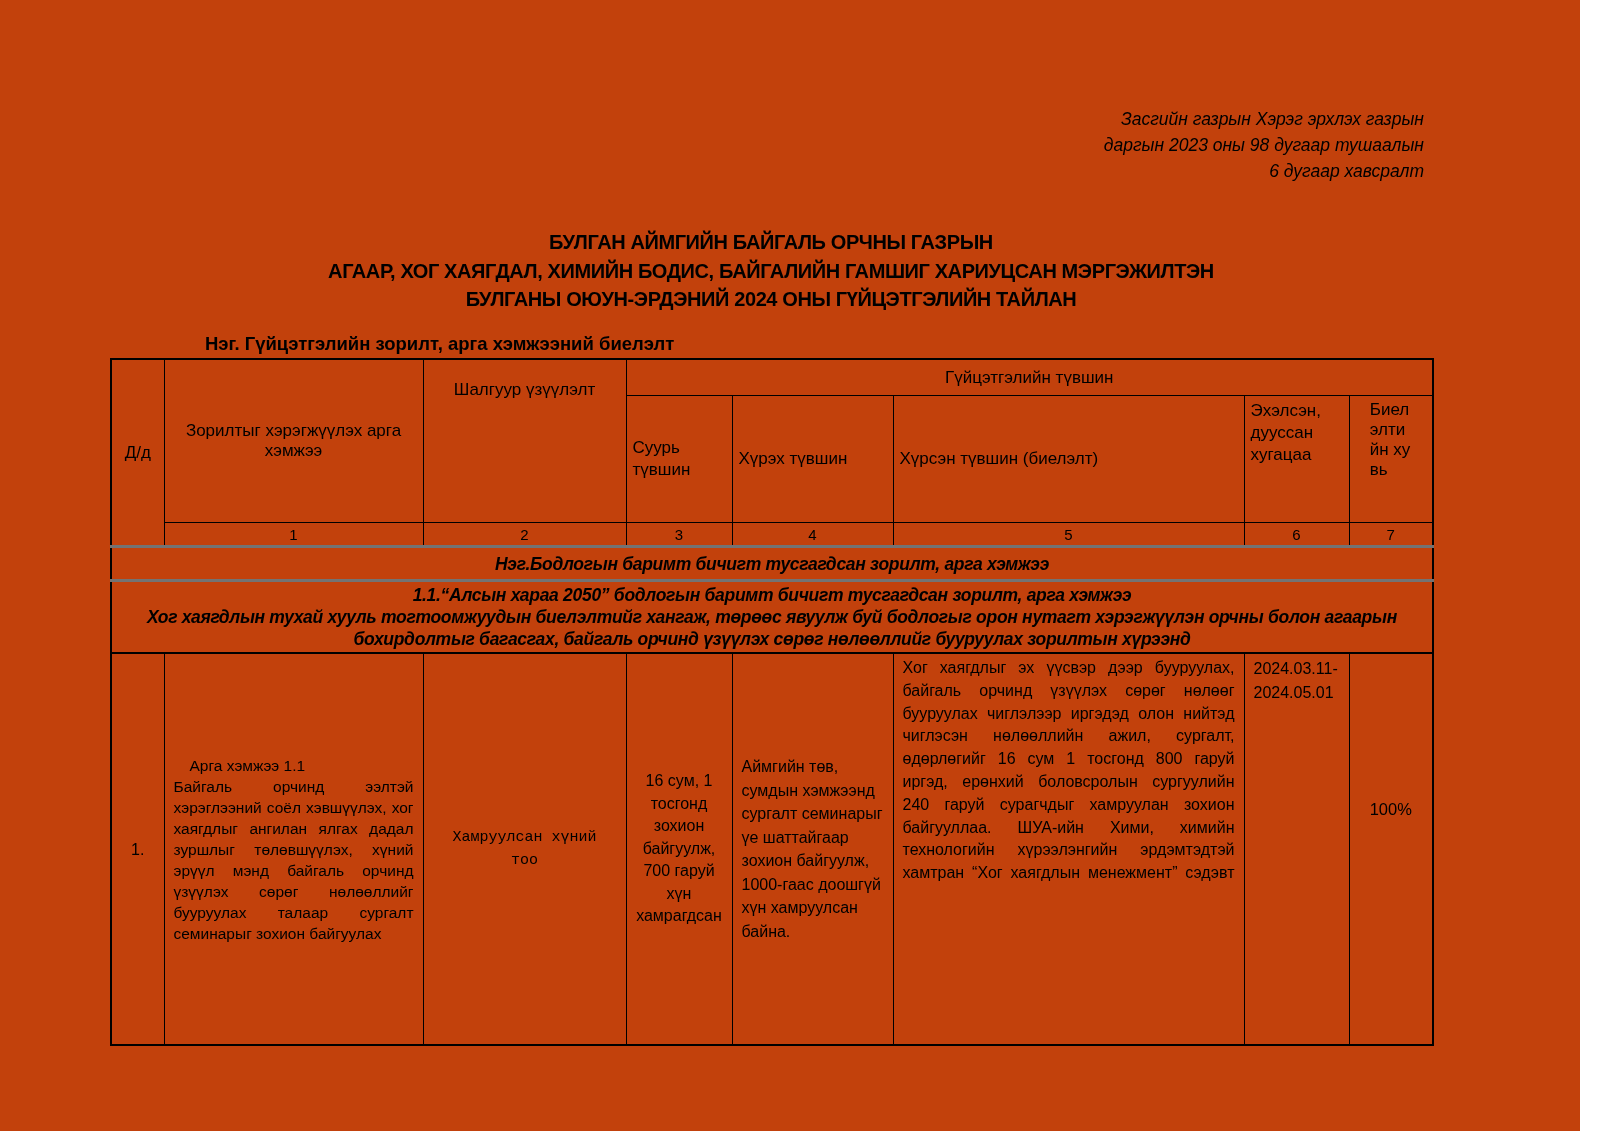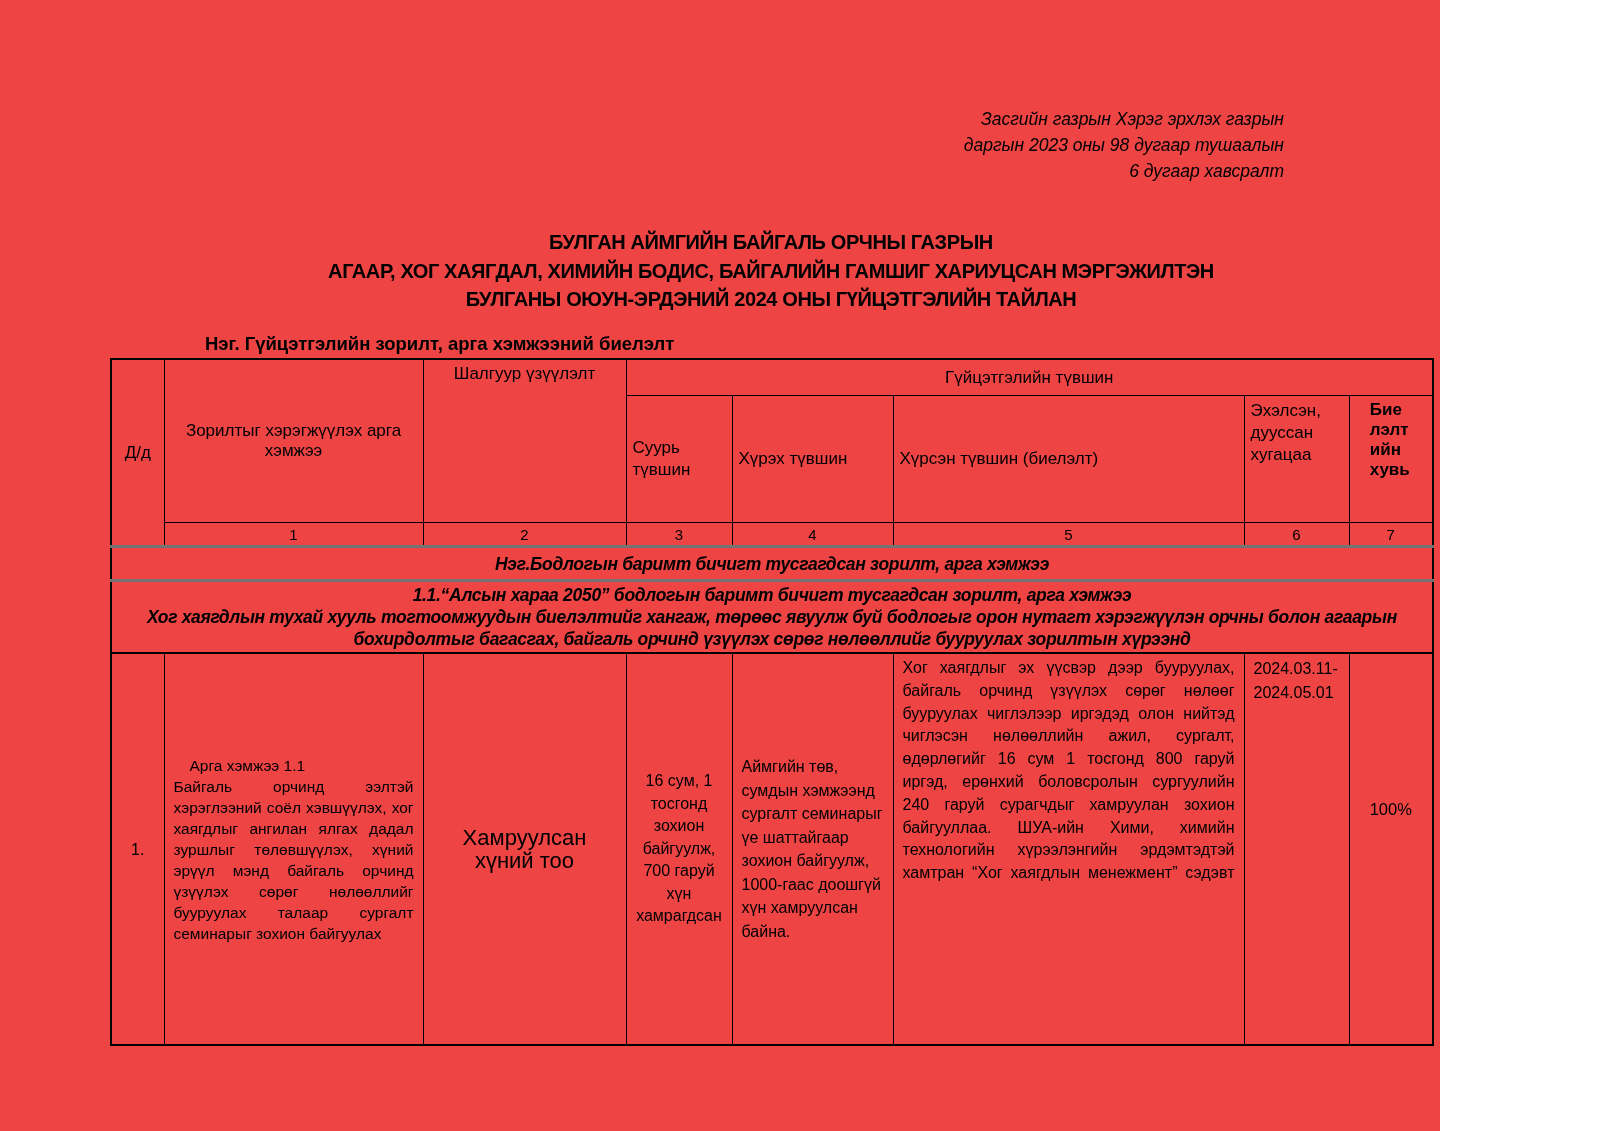--- a/index.html
+++ b/index.html
@@ -1,20 +1,20 @@
 <!DOCTYPE html>
 <html><head>
 <meta charset="utf-8">
 <style>
   html, body { margin: 0; padding: 0; background: #ffffff; }
   .page {
     position: relative;
-    width: 1440px;
+    width: 1580px;
     height: 1131px;
-    background: #ef4444;
+    background: #c2410c;
     color: #000000;
     font-family: "Liberation Sans", sans-serif;
     overflow: hidden;
   }
   .corner-note {
     position: absolute;
     top: 106px;
     right: 156px;
     text-align: right;
     font-style: italic;
@@ -50,23 +50,23 @@
   }
   .report-table td {
     border: 1px solid #000;
     padding: 2px 6px;
     vertical-align: middle;
     overflow: hidden;
   }
   
   .hrow1 td { height: 31px; text-align: center; font-size: 17px; }
   .hrow2 td { height: 120px; text-align: left; font-size: 17px; line-height: 22px; }
-  td.htop { vertical-align: top; padding-top: 4px; }
+  td.htop { vertical-align: top; padding-top: 20px; }
   td.vtop { vertical-align: top; padding-top: 4px; }
-  .narrow-head { width: 42px; margin: 0 auto; word-break: break-all; line-height: 20px; font-weight: bold; }
+  .narrow-head { width: 42px; margin: 0 auto; word-break: break-all; line-height: 20px; }
   
   .numrow td { height: 22px; text-align: center; font-size: 15px; padding: 0 2px; }
   
   .secrow td {
     text-align: center;
     font-weight: 700;
     font-style: italic;
     font-size: 17.5px;
     line-height: 22px;
     border-top: 3px solid #737373;
@@ -75,21 +75,21 @@
     letter-spacing: -0.3px;
   }
   .secrow-a td { height: 27px; }
   .secrow-b td { height: 64px; }
   
   .datarow td { height: 306px; font-size: 15.5px; line-height: 21px; }
   td.dd-c { text-align: center; font-size: 16px; }
   td.measure-c { padding: 8px 9px; }
   .m-title { text-align: left; margin-left: 16px; }
   .m-body { text-align: justify; }
-  td.criteria-c { text-align: center; font-size: 22px; }
+  td.criteria-c { text-align: center; font-size: 15px; font-family: Liberation Mono, monospace; }
   .crit-inner { max-width: 152px; margin: 0 auto; line-height: 23px; }
   td.base-c { text-align: center; font-size: 16px; line-height: 22.5px; padding: 9px 5px; }
   td.target-c { vertical-align: middle; text-align: left; font-size: 16px; line-height: 23.5px; padding: 6px 9px; }
   td.achieved-c {
     vertical-align: top;
     text-align: justify;
     text-align-last: justify;
     font-size: 16px;
     line-height: 22.8px;
     padding: 3px 9px;

